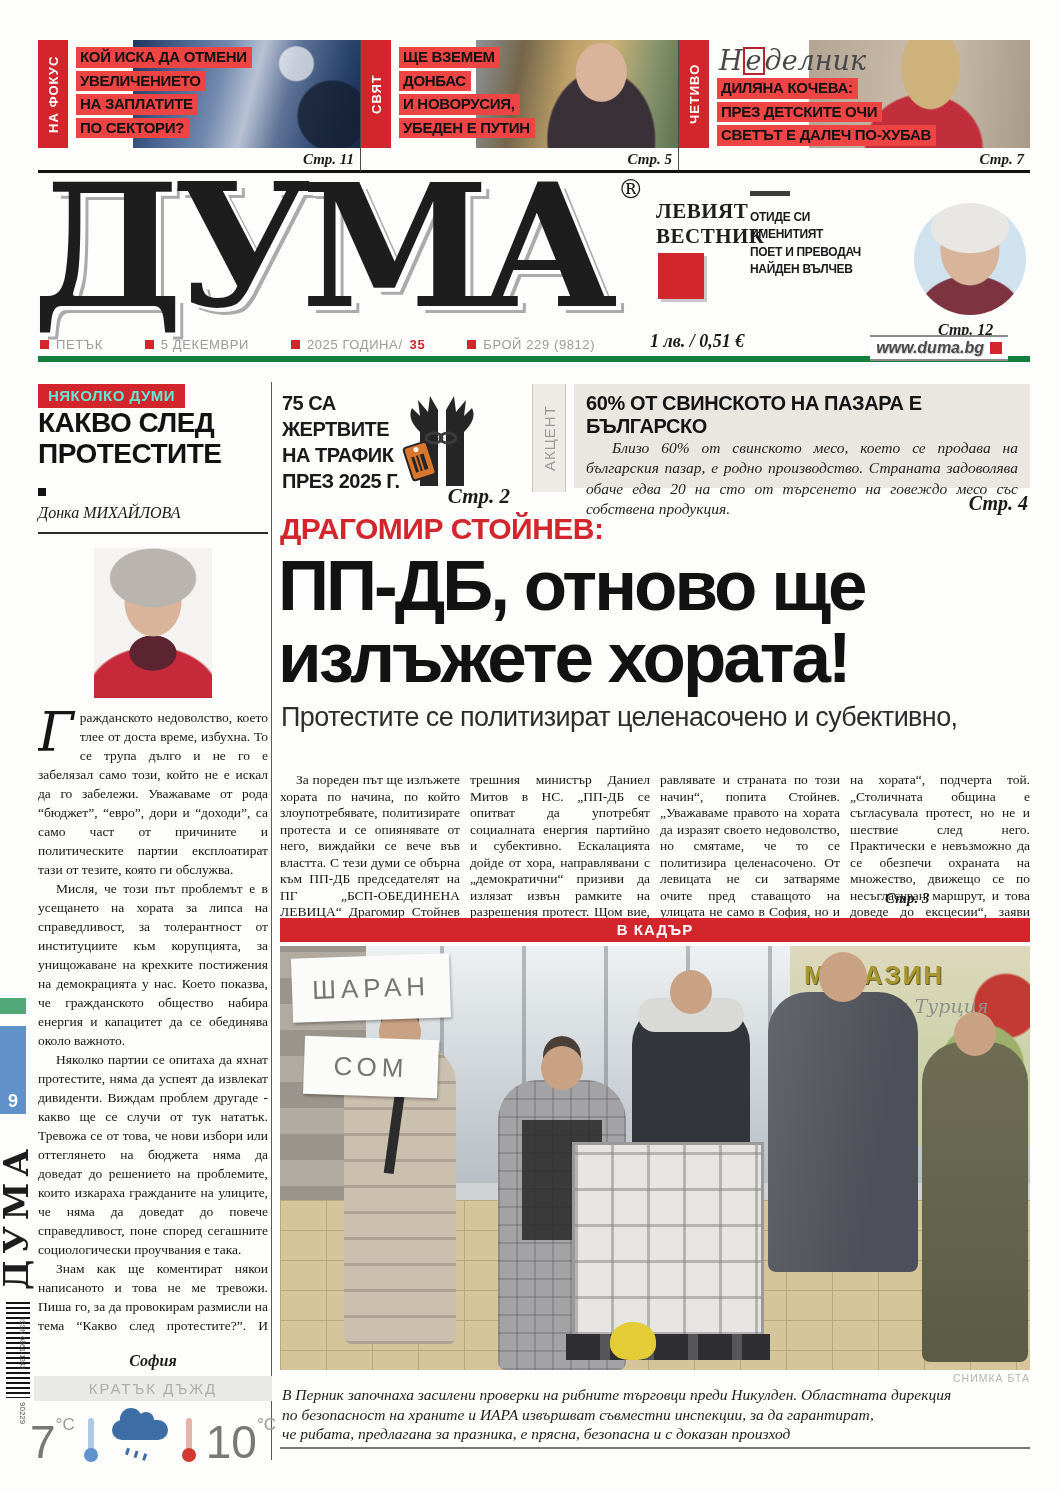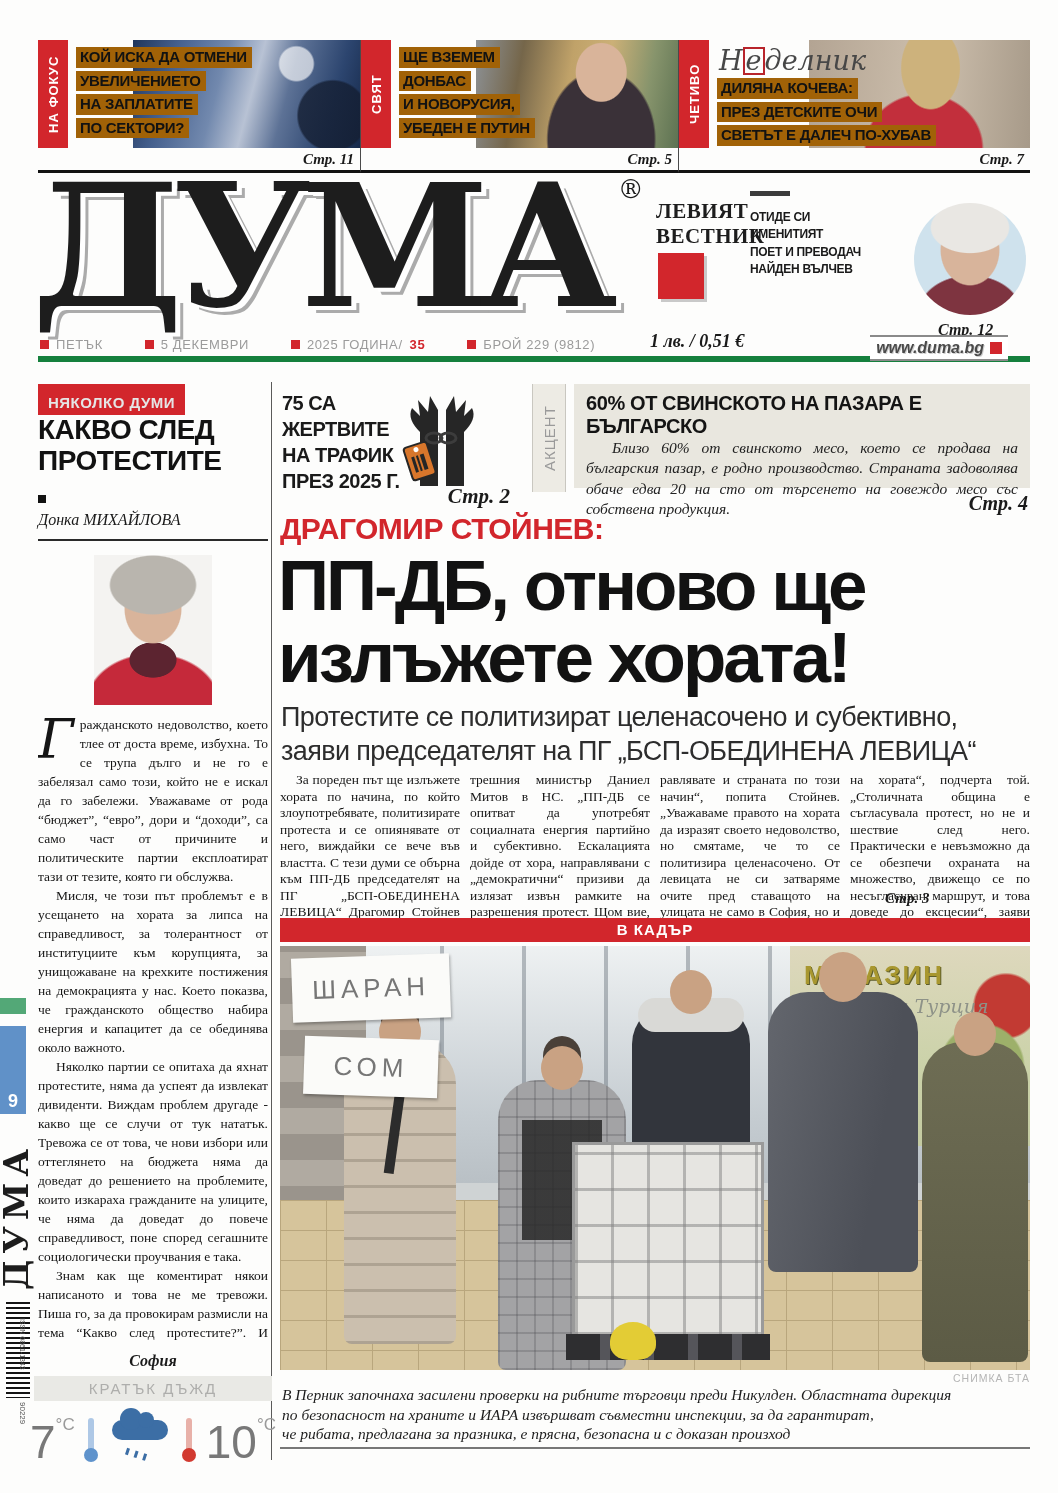--- a/index.html
+++ b/index.html
@@ -21,21 +21,21 @@
   .putin{left:115px;background:
       radial-gradient(ellipse 26px 30px at 62% 30%, #d9b49a 0 96%, transparent 100%),
       radial-gradient(ellipse 55px 70px at 62% 92%, #3a3138 0 96%, transparent 100%),
       linear-gradient(100deg,#8d9297 0%,#75664a 22%,#c0a269 45%,#cbb077 62%,#87946c 82%,#5d7252 100%);}
   .kocheva{left:130px;background:
       radial-gradient(ellipse 30px 42px at 55% 26%, #cdb27c 0 96%, transparent 100%),
       radial-gradient(ellipse 22px 26px at 55% 34%, #dcb79b 0 96%, transparent 100%),
       radial-gradient(ellipse 60px 55px at 52% 100%, #c22f3c 0 96%, transparent 100%),
       linear-gradient(95deg,#b3a493 0%,#cdbfad 55%,#a79a89 100%);}
   .t-lines{position:relative;z-index:2;padding:7px 0 0 8px;}
-  .t-line{display:table;background:#a16207;color:#121212;font-weight:bold;font-size:15px;line-height:1.1;
+  .t-line{display:table;background:#ef4444;color:#121212;font-weight:bold;font-size:15px;line-height:1.1;
           letter-spacing:-0.3px;padding:2px 5px 2px 4px;margin-bottom:3px;}
   .teaser-foot{height:22px;text-align:right;font-family:"Liberation Serif",serif;font-style:italic;font-weight:bold;
                font-size:15px;padding:3px 6px 0 0;box-sizing:border-box;}
   .nedelnik{font-family:"DejaVu Serif",serif;font-style:italic;font-size:27px;color:#474747;margin:-2px 0 2px 2px;display:inline-block;}
   .nedelnik .boxed{border:2px solid #b8242b;padding:0 1px;display:inline-block;line-height:.9;}
 
   
   .masthead{position:absolute;left:38px;top:185px;width:992px;height:177px;border-bottom:6px solid #15803d;box-sizing:border-box;text-decoration:underline;}
   .logo{position:absolute;left:-6px;top:-24px;font-family:"DejaVu Serif",serif;font-weight:bold;font-size:170px;line-height:1;
         letter-spacing:-10px;color:#1d1d1d;text-shadow:5px 4px 0 #ffffff,8px 7px 0 #ababab;white-space:nowrap;}
@@ -59,21 +59,21 @@
   .dl-sq{width:9px;height:9px;background:#d2262c;display:inline-block;}
   .dl-red{color:#d2262c;font-weight:bold;}
   .site{position:absolute;right:22px;top:150px;background:#fff;padding:2px 6px;display:flex;align-items:center;gap:6px;
         font-weight:bold;font-style:italic;font-size:16px;color:#4a4a4a;text-shadow:1px 1px 0 #cfcfcf;
         border-top:2px solid #8a8a8a;border-bottom:2px solid #8a8a8a;}
   .site .sq{width:12px;height:12px;background:#d2262c;text-shadow:none;}
 
   
   .divider-v{position:absolute;left:271px;top:382px;height:1078px;width:1px;background:#5a5a5a;}
   .edit{position:absolute;left:38px;top:384px;width:230px;}
-  .kicker-box{display:inline-block;background:#d2262c;color:#e5e5e5;font-weight:bold;font-size:15px;letter-spacing:.5px;padding:10px 10px 4px;}
+  .kicker-box{display:inline-block;background:#d2262c;color:#5eead4;font-weight:bold;font-size:15px;letter-spacing:.5px;padding:3px 10px 4px;}
   .edit-title{font-size:28px;font-weight:800;letter-spacing:-0.5px;line-height:1.1;margin-top:0;color:#121212;}
   .edit-bullet{width:8px;height:8px;background:#121212;margin-top:18px;}
   .edit-author{font-family:"Liberation Serif",serif;font-style:italic;font-size:16px;margin-top:8px;}
   .edit-rule{border-bottom:2px solid #2a2a2a;margin-top:10px;}
   .edit-photo{width:118px;height:150px;margin:14px auto 0;background:
       radial-gradient(ellipse 44px 30px at 50% 20%, #b9b5ae 0 96%, transparent 100%),
       radial-gradient(ellipse 29px 35px at 50% 36%, #d9b49b 0 96%, transparent 100%),
       radial-gradient(ellipse 24px 18px at 50% 70%, #5c2430 0 96%, transparent 100%),
       radial-gradient(ellipse 68px 52px at 50% 100%, #c5293a 0 96%, transparent 100%),
       #f4f3f1;}
@@ -347,21 +347,20 @@
   <div class="pork-page">Стр. 4</div>
 </div>
 
 <div class="ms-kicker">ДРАГОМИР СТОЙНЕВ:</div>
 <div class="ms-head">
   <div>ПП-ДБ, отново ще</div>
   <div>излъжете хората!</div>
 </div>
 <div class="ms-sub">
   <div>Протестите се политизират целенасочено и субективно,</div>
-  <div>заяви председателят на ПГ „БСП-ОБЕДИНЕНА ЛЕВИЦА“</div>
 </div>
 <div class="ms-cols">
   <div class="ms-col indent">За пореден път ще излъжете хората по начина, по който злоупотребявате, политизирате протеста и се опиянявате от него, виждайки се вече във властта. С тези думи се обърна към ПП-ДБ председателят на ПГ „БСП-ОБЕДИНЕНА ЛЕВИЦА“ Драгомир Стойнев по време на изслушването на въ-</div>
   <div class="ms-col">трешния министър Даниел Митов в НС. „ПП-ДБ се опитват да употребят социалната енергия партийно и субективно. Ескалацията дойде от хора, направлявани с „демократични“ призиви да излязат извън рамките на разрешения протест. Щом вие, от ПП-ДБ, излизате извън правилата, готови ли сте да уп-</div>
   <div class="ms-col">равлявате и страната по този начин“, попита Стойнев. „Уважаваме правото на хората да изразят своето недоволство, но смятаме, че то се политизира целенасочено. От левицата не си затваряме очите пред ставащото на улицата не само в София, но и в страната, и чуваме исканията</div>
   <div class="ms-col">на хората“, подчерта той. „Столичната община е съгласувала протест, но не и шествие след него. Практически е невъзможно да се обезпечи охраната на множество, движещо се по несъгласуван маршрут, и това доведе до ексцесии“, заяви Даниел Митов.</div>
 </div>
 <div class="ms-page">Стр. 3</div>
 <div class="vkadr">В КАДЪР</div>
 

